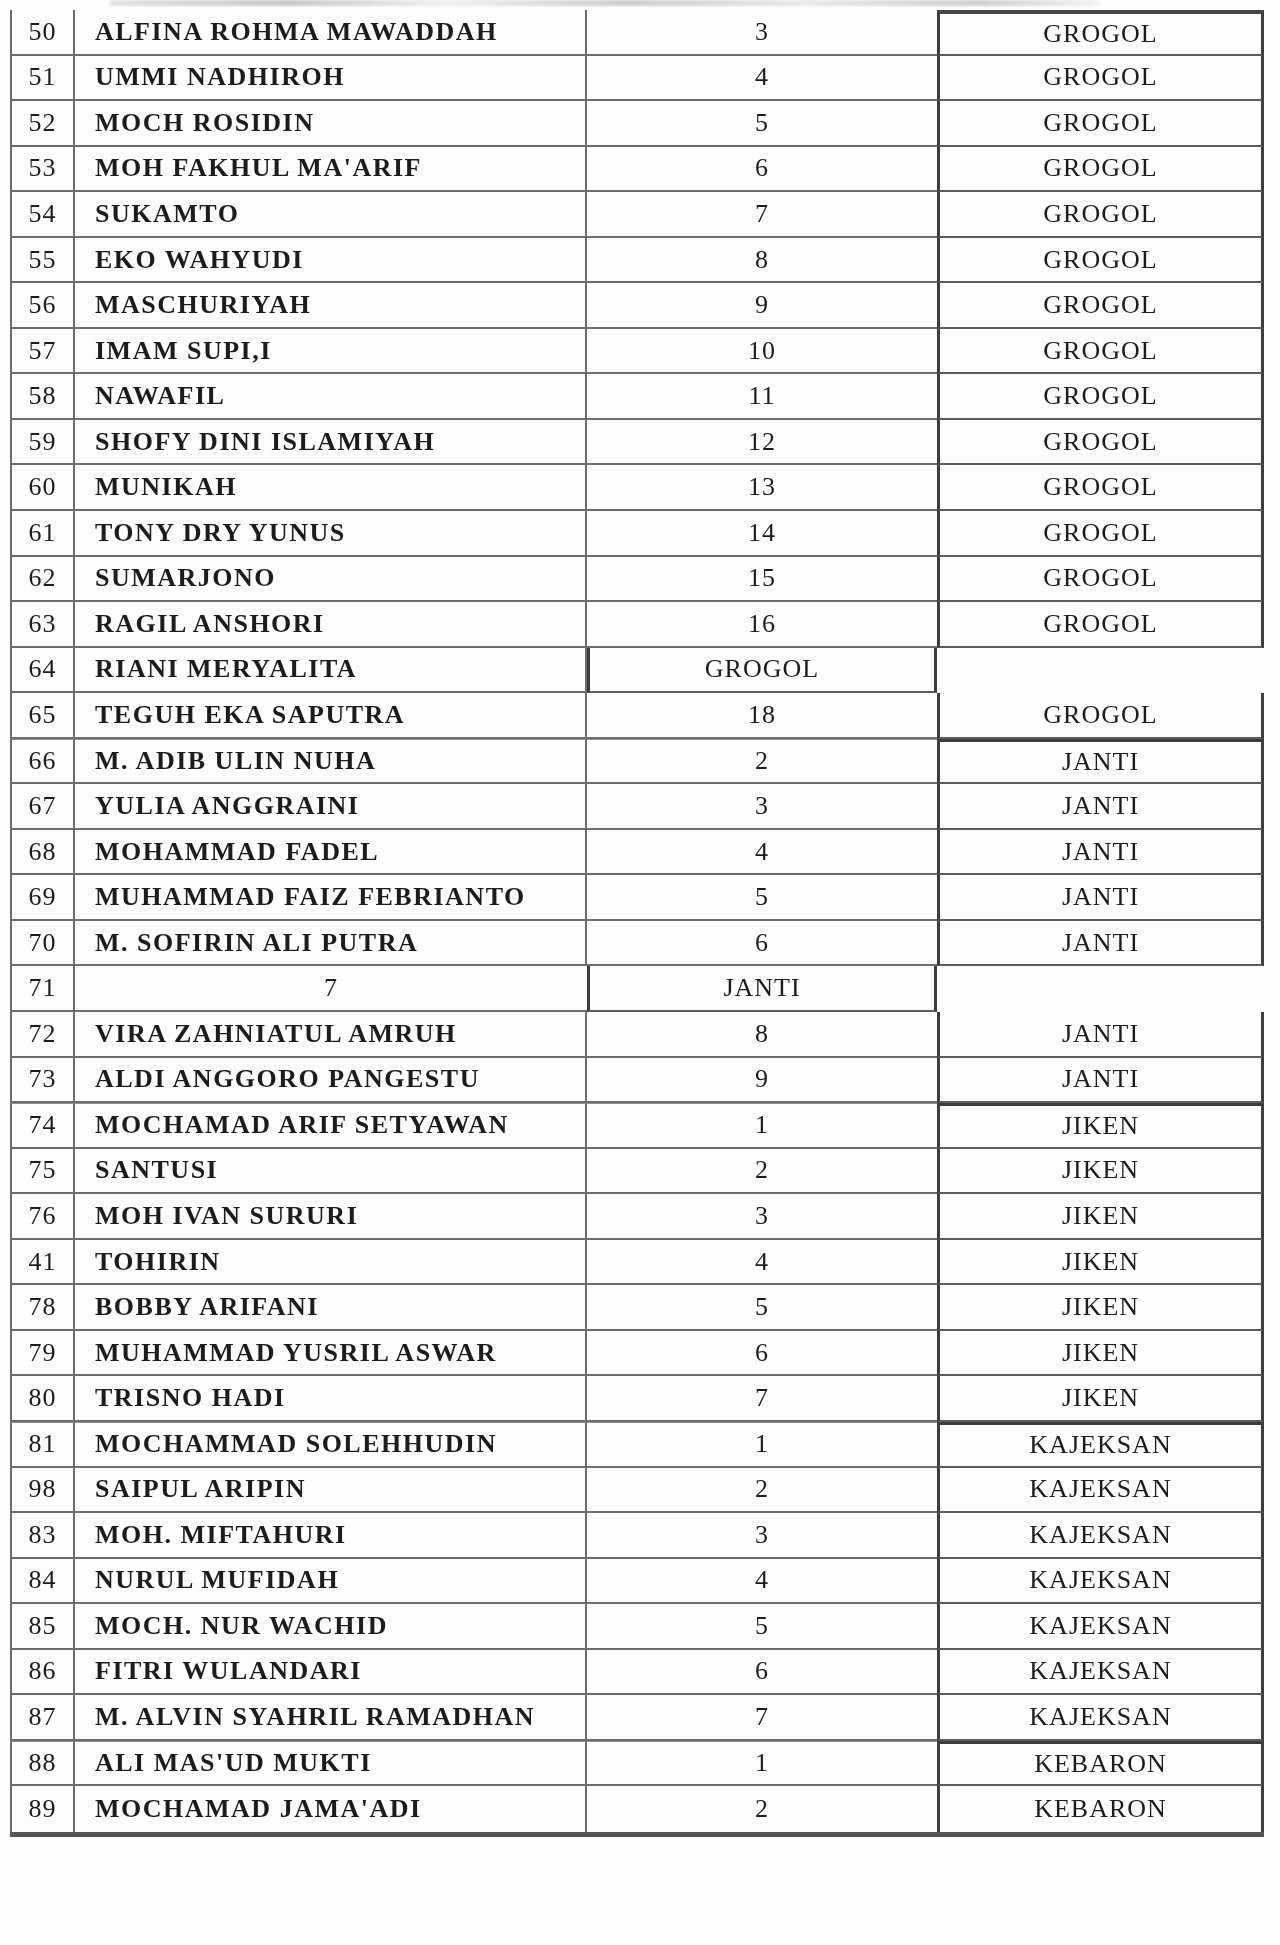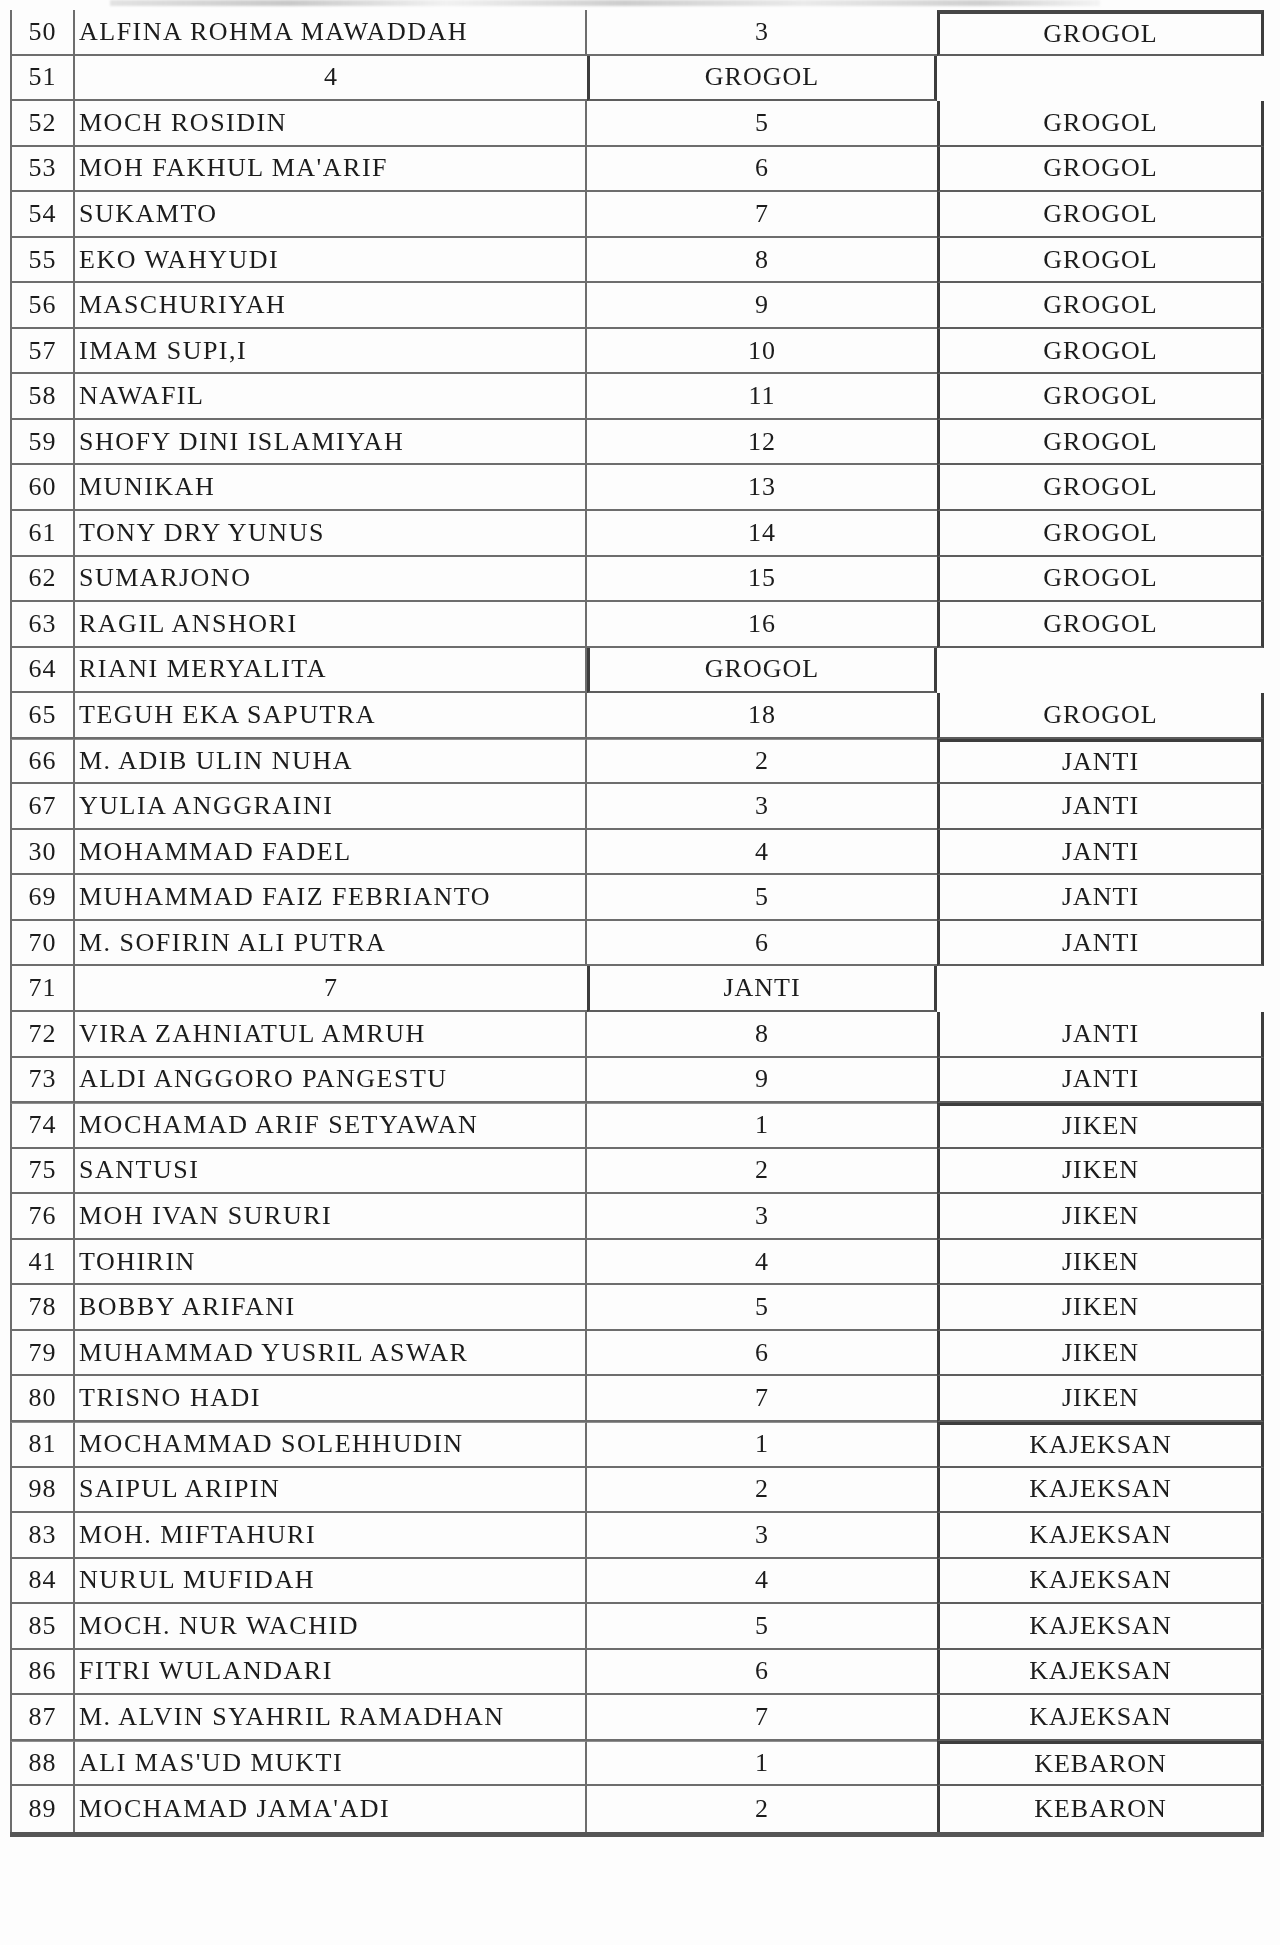--- a/index.html
+++ b/index.html
@@ -56,23 +56,24 @@
     overflow: hidden;
     white-space: nowrap;
   }
   .c-no {
     justify-content: center;
     border-left: 2px solid var(--row-line, #6d6d6d);
     border-right: 2px solid var(--row-line, #6d6d6d);
   }
   .c-name {
     justify-content: flex-start;
-    padding-left: 4px;
+    padding-left: 20px;
     letter-spacing: 1.5px;
     border-right: 2px solid var(--row-line, #6d6d6d);
+    font-weight: bold;
   }
   .c-count {
     justify-content: center;
   }
   .c-village {
     justify-content: center;
     border-left: 3px solid var(--box-line, #3d3d3d);
     border-right: 3px solid var(--box-line, #3d3d3d);
     border-bottom-color: #5d5d5d;
     font-family: Liberation Serif, serif;
@@ -102,20 +103,21 @@
   <div class="scan-artifact"></div>
   <div class="roster" id="roster">
       <div class="row first-row">
     <div class="cell c-no">50</div>
     <div class="cell c-name">ALFINA ROHMA MAWADDAH</div>
     <div class="cell c-count">3</div>
     <div class="cell c-village">GROGOL</div>
   </div>
       <div class="row">
     <div class="cell c-no">51</div>
+    <div class="cell c-name">UMMI NADHIROH</div>
     <div class="cell c-count">4</div>
     <div class="cell c-village">GROGOL</div>
   </div>
       <div class="row">
     <div class="cell c-no">52</div>
     <div class="cell c-name">MOCH ROSIDIN</div>
     <div class="cell c-count">5</div>
     <div class="cell c-village">GROGOL</div>
   </div>
       <div class="row">
@@ -201,21 +203,21 @@
     <div class="cell c-count">2</div>
     <div class="cell c-village">JANTI</div>
   </div>
       <div class="row">
     <div class="cell c-no">67</div>
     <div class="cell c-name">YULIA ANGGRAINI</div>
     <div class="cell c-count">3</div>
     <div class="cell c-village">JANTI</div>
   </div>
       <div class="row">
-    <div class="cell c-no">30</div>
+    <div class="cell c-no">68</div>
     <div class="cell c-name">MOHAMMAD FADEL</div>
     <div class="cell c-count">4</div>
     <div class="cell c-village">JANTI</div>
   </div>
       <div class="row">
     <div class="cell c-no">69</div>
     <div class="cell c-name">MUHAMMAD FAIZ FEBRIANTO</div>
     <div class="cell c-count">5</div>
     <div class="cell c-village">JANTI</div>
   </div>

